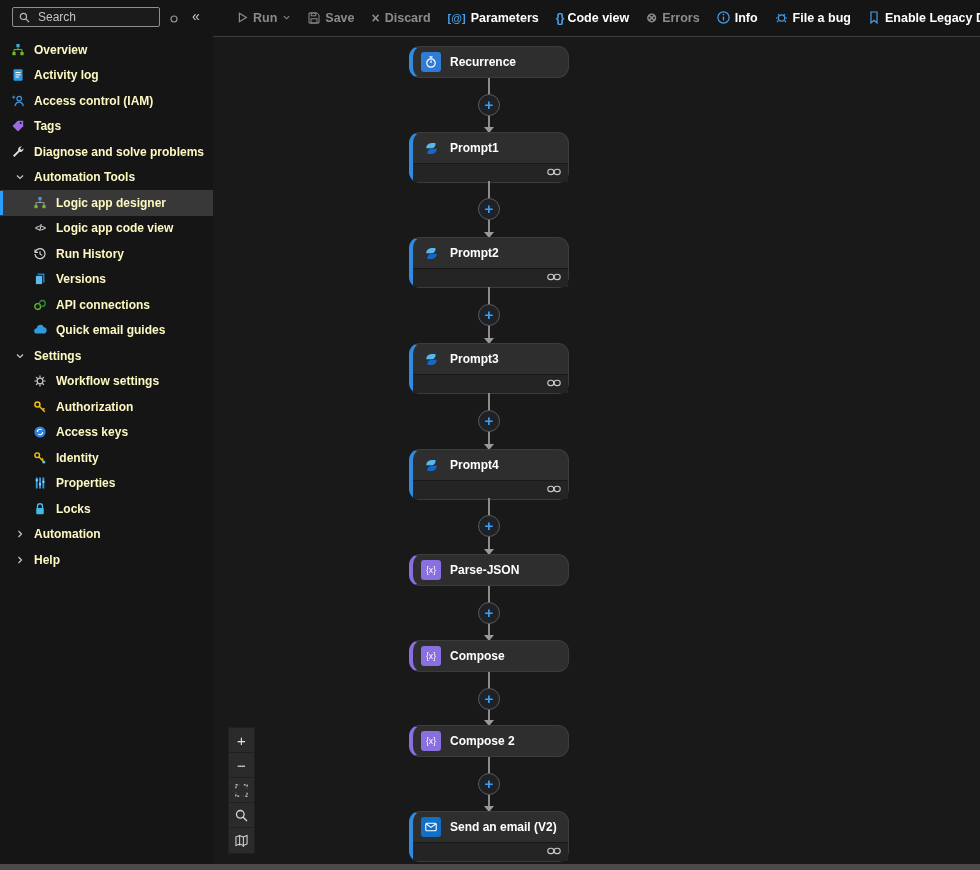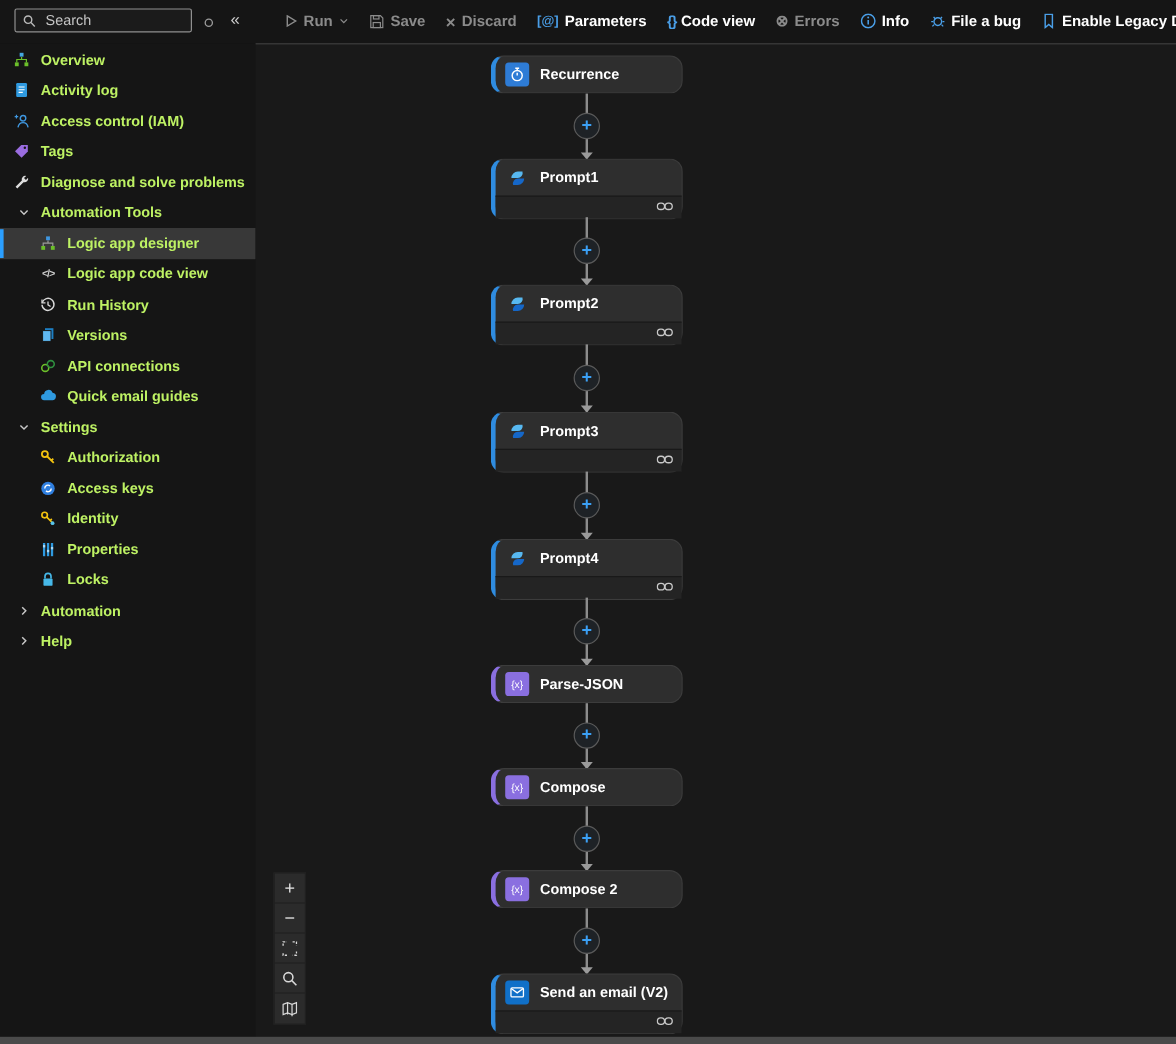--- a/index.html
+++ b/index.html
@@ -20,21 +20,21 @@
   .collapse-btn{position:absolute;left:192px;top:8px;color:#cecece;font-size:14px;cursor:pointer;}
   .commandbar{position:absolute;left:237px;top:0;height:35px;display:flex;align-items:center;gap:17px;white-space:nowrap;}
   .cmd{display:flex;align-items:center;gap:5px;font-size:12.5px;font-weight:600;color:#ffffff;cursor:pointer;}
   .cmd.disabled{color:#8b8b8b;}
   .ci{display:flex;align-items:center;justify-content:center;}
   .ci.blue{color:#4a9fe8;font-weight:700;}
   .ci.gray{color:#8b8b8b;font-weight:700;}
   
   .sidebar{position:absolute;top:36px;left:0;width:213px;bottom:6px;background:#151515;padding-top:1px;}
   .mrow{height:25.5px;display:flex;align-items:center;position:relative;cursor:pointer;}
-  .mlabel{font-size:12px;font-weight:600;color:#bef264;}
+  .mlabel{font-size:12px;font-weight:600;color:#fef9c3;}
   .mi{width:16px;height:16px;margin:0 8px 0 10px;flex:none;display:flex;align-items:center;justify-content:center;}
   .l2 .mi{margin-left:32px;}
   .chev{width:12px;margin:0 8px 0 14px;flex:none;display:flex;align-items:center;justify-content:center;}
   .mrow.selected{background:#383838;}
   .mrow.selected::before{content:"";position:absolute;left:0;top:1px;bottom:1px;width:3px;background:#2b9fff;}
   .codeview-txt{font-size:9px;font-weight:700;color:#c9c9c9;letter-spacing:-1px;}
   
   .canvas{position:absolute;top:36px;left:213px;right:0;bottom:6px;background:#191919;border-top:1px solid #3e3e3e;}
   .node{position:absolute;left:196px;width:160px;box-sizing:border-box;background:#2e2e2e;
     border:1px solid #3c3c3c;border-left:4px solid var(--ac,#2f8ce0);border-radius:11px;cursor:pointer;}
@@ -274,20 +274,29 @@
 
   <div class="mrow grp">
     <span class="chev">
       <svg width="10" height="10" viewBox="0 0 10 10">
           <path d="M2 3.5l3 3 3-3" fill="none" stroke="#c8c8c8" stroke-width="1.2"></path>
         </svg>
     </span>
     <span class="mlabel">Settings</span>
   </div>
 
+  <div class="mrow l2">
+    <span class="mi">
+      <svg width="14" height="14" viewBox="0 0 14 14">
+          <circle cx="7" cy="7" r="2.9" fill="none" stroke="#c8c8c8" stroke-width="1.3"></circle>
+          <path d="M7 1.5v2M7 10.5v2M1.5 7h2M10.5 7h2M3.1 3.1l1.4 1.4M9.5 9.5l1.4 1.4M10.9 3.1L9.5 4.5M4.5 9.5l-1.4 1.4" stroke="#c8c8c8" stroke-width="1.2"></path>
+        </svg>
+    </span>
+    <span class="mlabel">Workflow settings</span>
+  </div>
 
   <div class="mrow l2">
     <span class="mi">
       <svg width="14" height="14" viewBox="0 0 14 14">
           <circle cx="4.4" cy="4.4" r="2.5" fill="none" stroke="#f2c20f" stroke-width="1.5"></circle>
           <path d="M6.2 6.2l5.6 5.6M9.8 9.8l1.6-1.6" stroke="#f2c20f" stroke-width="1.5"></path>
         </svg>
     </span>
     <span class="mlabel">Authorization</span>
   </div>

